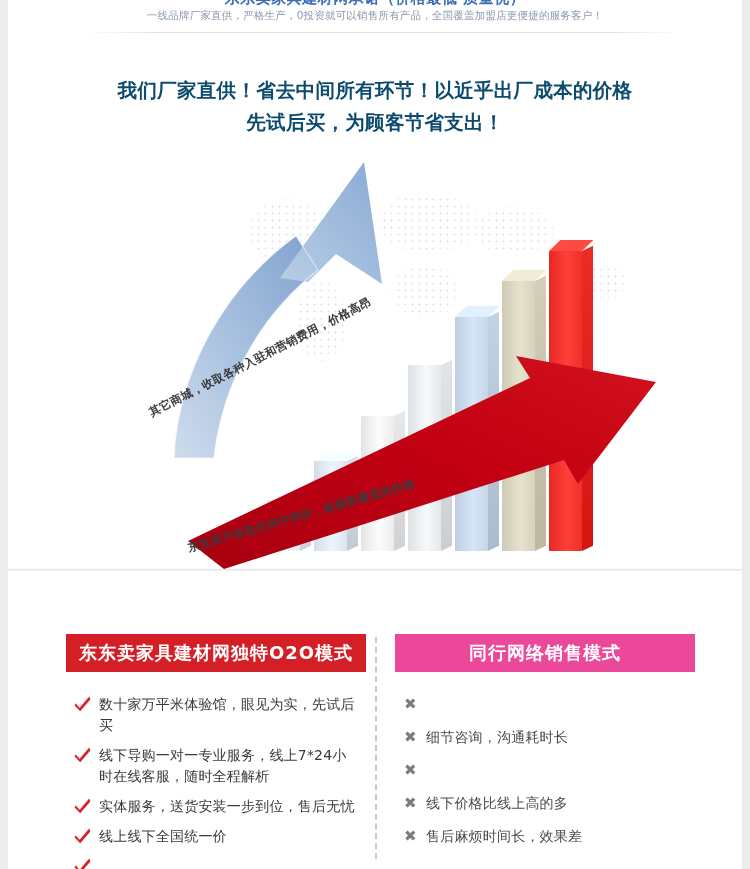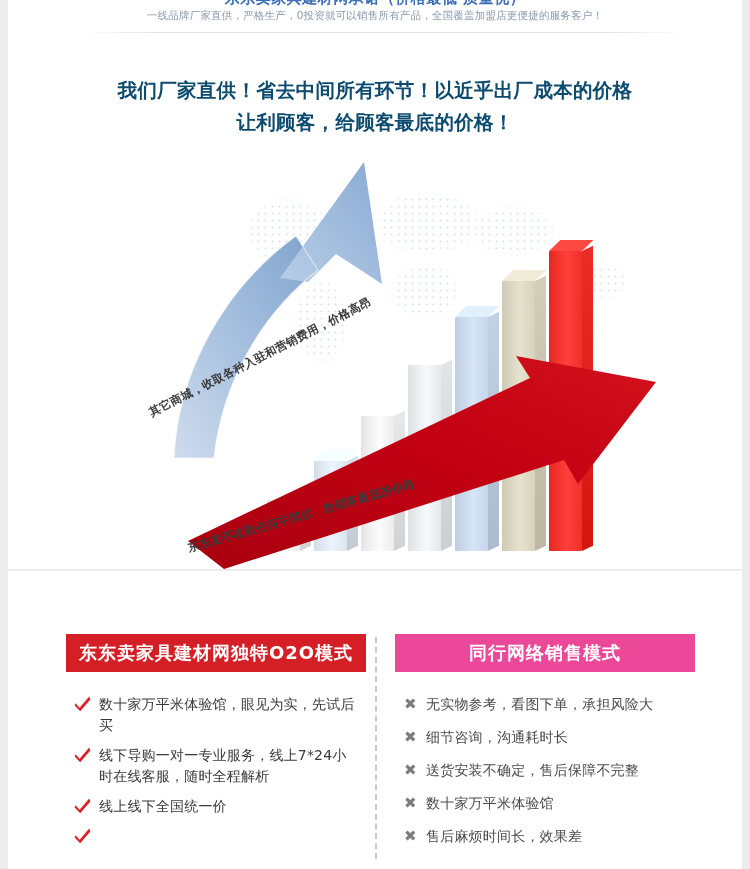--- a/index.html
+++ b/index.html
@@ -150,21 +150,21 @@
 
     <div class="intro-wrap">
       <div class="intro-1">东东卖家具建材网承诺（价格最低·质量优）</div>
       <div class="intro-2">一线品牌厂家直供，严格生产，0投资就可以销售所有产品，全国覆盖加盟店更便捷的服务客户！</div>
     </div>
 
     <div class="hr-top"></div>
 
     <h1 class="headline">
       <span>我们厂家直供！省去中间所有环节！以近乎出厂成本的价格</span>
-      <span class="l2">让利顾客，给顾客最底的价格！</span>
+      <span class="l2">先试后买，为顾客节省支出！</span>
     </h1>
 
     <figure id="chart">
 
       <div class="worldmap"></div>
 
       <div class="bars">
 
       <div class="bar" style="left: 62px; width: 33px; height: 24px; bottom: 25px;">
             <span class="face" style="background:linear-gradient(to right,#d7dfe6,#eff7fe 55%,#dfe7ee);"></span>
@@ -258,48 +258,52 @@
           <li>
             <span class="tick"><svg viewBox="0 0 17 17" width="17" height="17">
                 <path d="M1.5,8.2 L5.6,12.8 L15.2,1.4 L16.4,4.6 L6.2,16.2 L0.6,10.4 Z" fill="#d8232a"></path>
               </svg></span>
             <span>线下导购一对一专业服务，线上7*24小时在线客服，随时全程解析</span>
           </li>
           <li>
             <span class="tick"><svg viewBox="0 0 17 17" width="17" height="17">
                 <path d="M1.5,8.2 L5.6,12.8 L15.2,1.4 L16.4,4.6 L6.2,16.2 L0.6,10.4 Z" fill="#d8232a"></path>
               </svg></span>
+            <span>实体服务，送货安装一步到位，售后无忧</span>
+          </li>
+          <li>
+            <span class="tick"><svg viewBox="0 0 17 17" width="17" height="17">
+                <path d="M1.5,8.2 L5.6,12.8 L15.2,1.4 L16.4,4.6 L6.2,16.2 L0.6,10.4 Z" fill="#d8232a"></path>
+              </svg></span>
             <span>线上线下全国统一价</span>
           </li>
           <li>
             <span class="tick"><svg viewBox="0 0 17 17" width="17" height="17">
                 <path d="M1.5,8.2 L5.6,12.8 L15.2,1.4 L16.4,4.6 L6.2,16.2 L0.6,10.4 Z" fill="#d8232a"></path>
               </svg></span>
           </li>
         </ul>
     </div>
 
     <div class="col right">
       <div class="banner gray">同行网络销售模式</div>
       <ul class="points">
           <li>
             <span class="cross">✖</span>
-            <span>无实物参考，看图下单，承担风险大</span>
           </li>
           <li>
             <span class="cross">✖</span>
             <span>细节咨询，沟通耗时长</span>
           </li>
           <li>
             <span class="cross">✖</span>
-            <span>送货安装不确定，售后保障不完整</span>
-          </li>
-          <li>
-            <span class="cross">✖</span>
-            <span>数十家万平米体验馆</span>
+          </li>
+          <li>
+            <span class="cross">✖</span>
+            <span>线下价格比线上高的多</span>
           </li>
           <li>
             <span class="cross">✖</span>
             <span>售后麻烦时间长，效果差</span>
           </li>
         </ul>
     </div>
   </section>
 
 </div>

